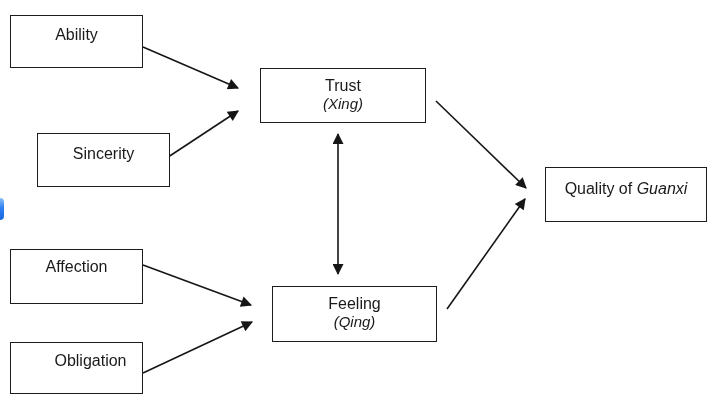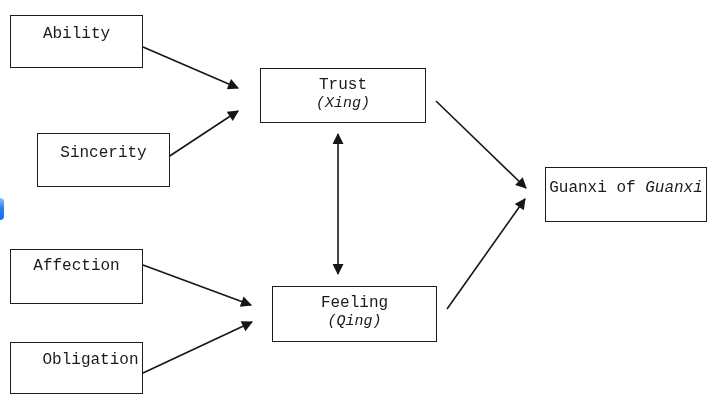--- a/index.html
+++ b/index.html
@@ -6,21 +6,21 @@
     margin: 0;
     padding: 0;
     background: #ffffff;
   }
   .canvas {
     position: relative;
     width: 714px;
     height: 414px;
     background: var(--background, #ffffff);
     overflow: hidden;
-    font-family: Liberation Mono, monospace;
+    font-family: Liberation Sans, sans-serif;
     color: var(--text, #1a1a1a);
   }
   .connector-layer {
     position: absolute;
     left: 0;
     top: 0;
     width: 714px;
     height: 414px;
     display: block;
   }
@@ -110,18 +110,18 @@
     <span>Feeling</span>
     <span class="sublabel">(Qing)</span>
   </div>
 
   <div class="node node-trust">
     <span>Trust</span>
     <span class="sublabel">(Xing)</span>
   </div>
 
   <div class="node node-quality">
-    <span>Guanxi of </span><span class="italic">Guanxi</span>
+    <span>Quality of </span><span class="italic">Guanxi</span>
   </div>
 
   <div class="blue-edge-indicator"></div>
 
 </div>
 
 </body></html>

